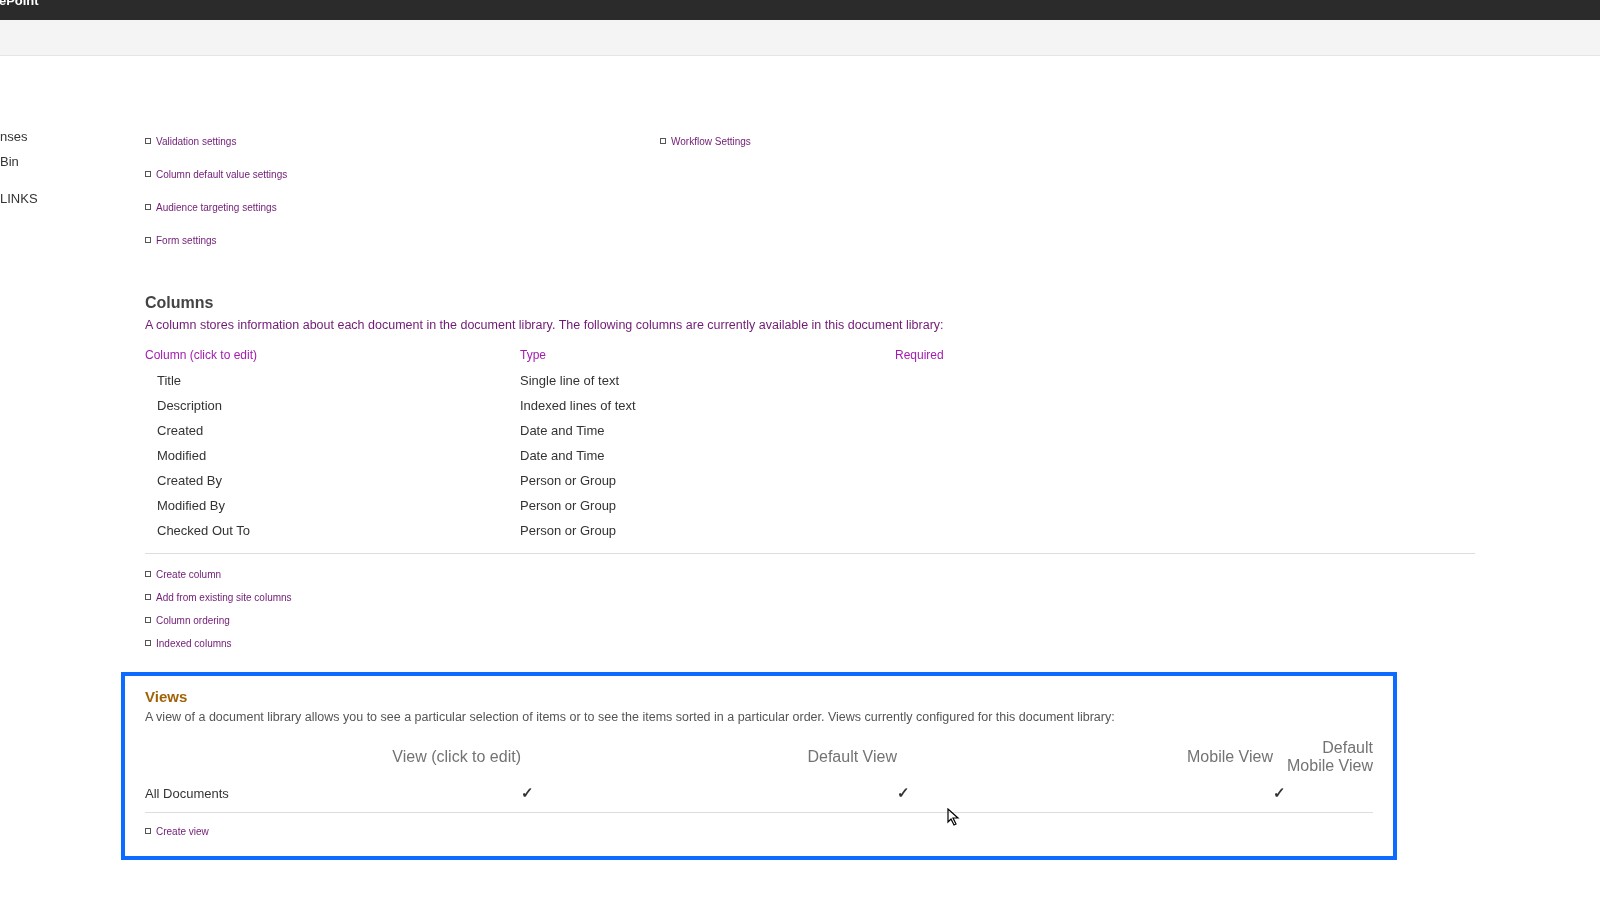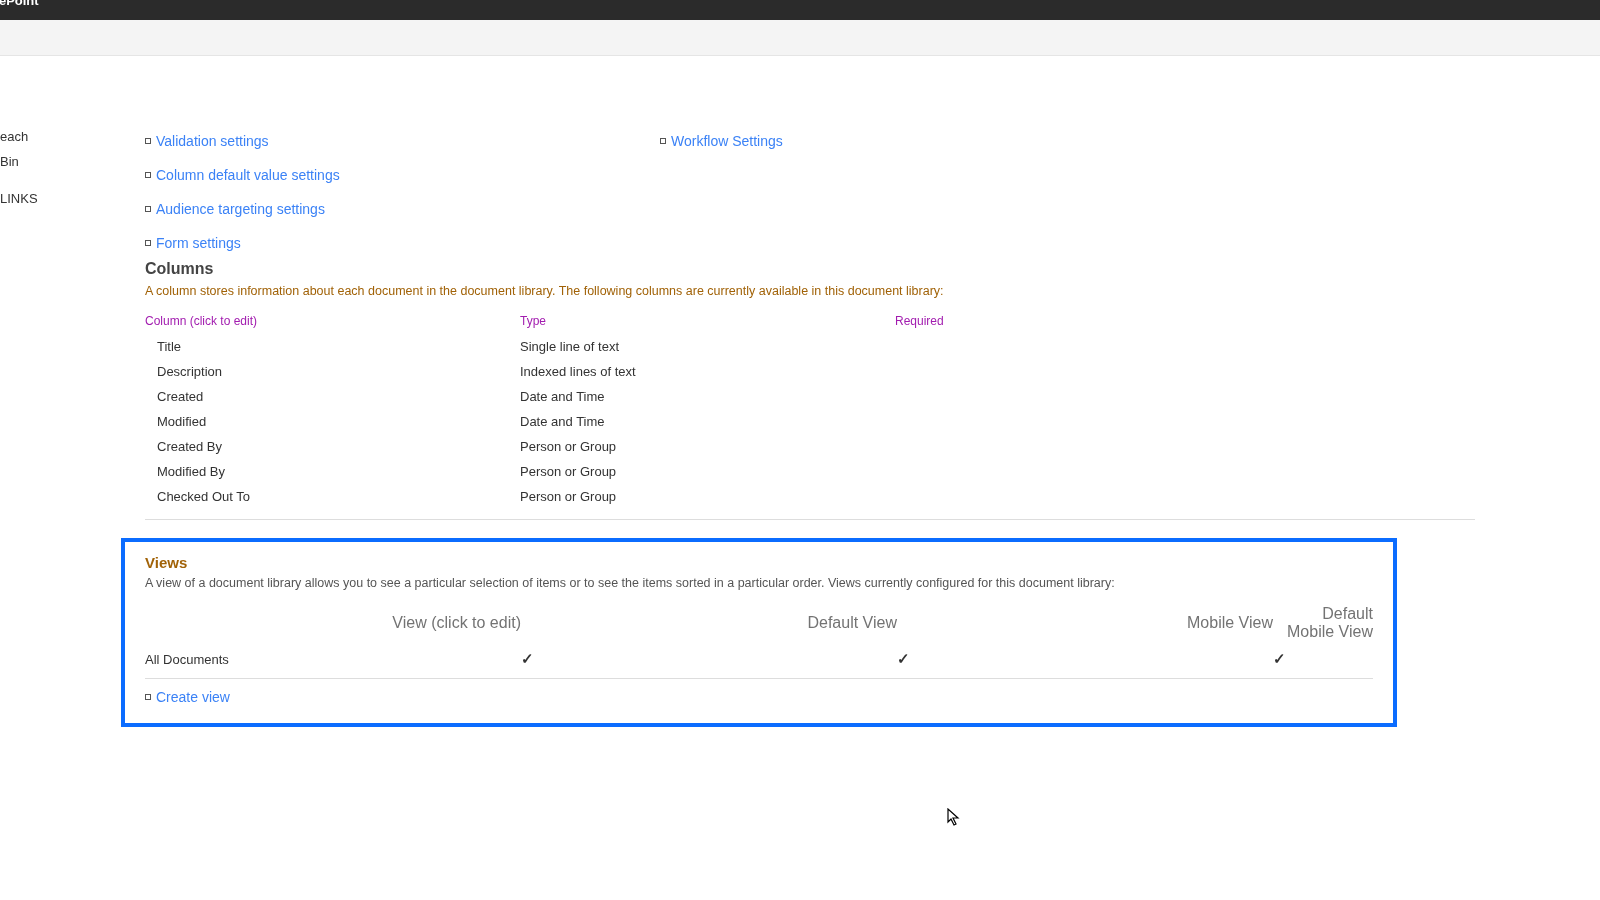--- a/index.html
+++ b/index.html
@@ -64,33 +64,34 @@
       content: "";
       position: absolute;
       left: 0;
       top: 14px;
       width: 4px;
       height: 4px;
       border: 1px solid #555;
       background: #fff;
     }
     a.link {
-      color: #3b82f6;
+      color: #701a75;
       text-decoration: none;
-      font-size: 14px;
+      font-size: 10px;
       text-align: right;
     }
     .section-title {
       font-size: 16px;
       color: #444;
+      margin-top: 38px;
       margin-bottom: 6px;
     }
     .section-desc {
       font-size: 12.5px;
-      color: #a16207;
+      color: #701a75;
       margin-bottom: 10px;
     }
     table.cols-table {
       width: 100%;
       border-collapse: collapse;
       margin-top: 6px;
     }
     table.cols-table th {
       text-align: left;
       font-weight: 400;
@@ -186,21 +187,21 @@
 <body>
 
 <div class="topbar">
   <span style="position:relative; left:-30px; top:-6px;">SharePoint</span>
 </div>
 <div class="subbar"></div>
 
 <div class="page">
 
   <div class="leftnav">
-    <div>each</div>
+    <div>nses</div>
     <div>Bin</div>
     <div style="margin-top:12px;">LINKS</div>
   </div>
 
   <div class="content">
 
     <div class="settings-cols">
       <div class="settings-col1">
         <ul class="bullet-list">
           <li><a class="link">Validation settings</a></li>
@@ -261,20 +262,26 @@
         <tr>
           <td class="name"><a>Checked Out To</a></td>
           <td>Person or Group</td>
           <td></td>
         </tr>
       </tbody>
     </table>
 
     <hr class="hr">
 
+    <ul class="col-actions">
+      <li><a class="link">Create column</a></li>
+      <li><a class="link">Add from existing site columns</a></li>
+      <li><a class="link">Column ordering</a></li>
+      <li><a class="link">Indexed columns</a></li>
+    </ul>
 
     <div class="views-box">
       <h2 class="views-title">Views</h2>
       <p class="views-desc">A view of a document library allows you to see a particular selection of items or to see the items sorted in a particular order. Views currently configured for this document library:</p>
 
       <table class="views-table">
         <thead>
           <tr>
             <th class="v-c1">View (click to edit)</th>
             <th class="v-c2">Default View</th>

